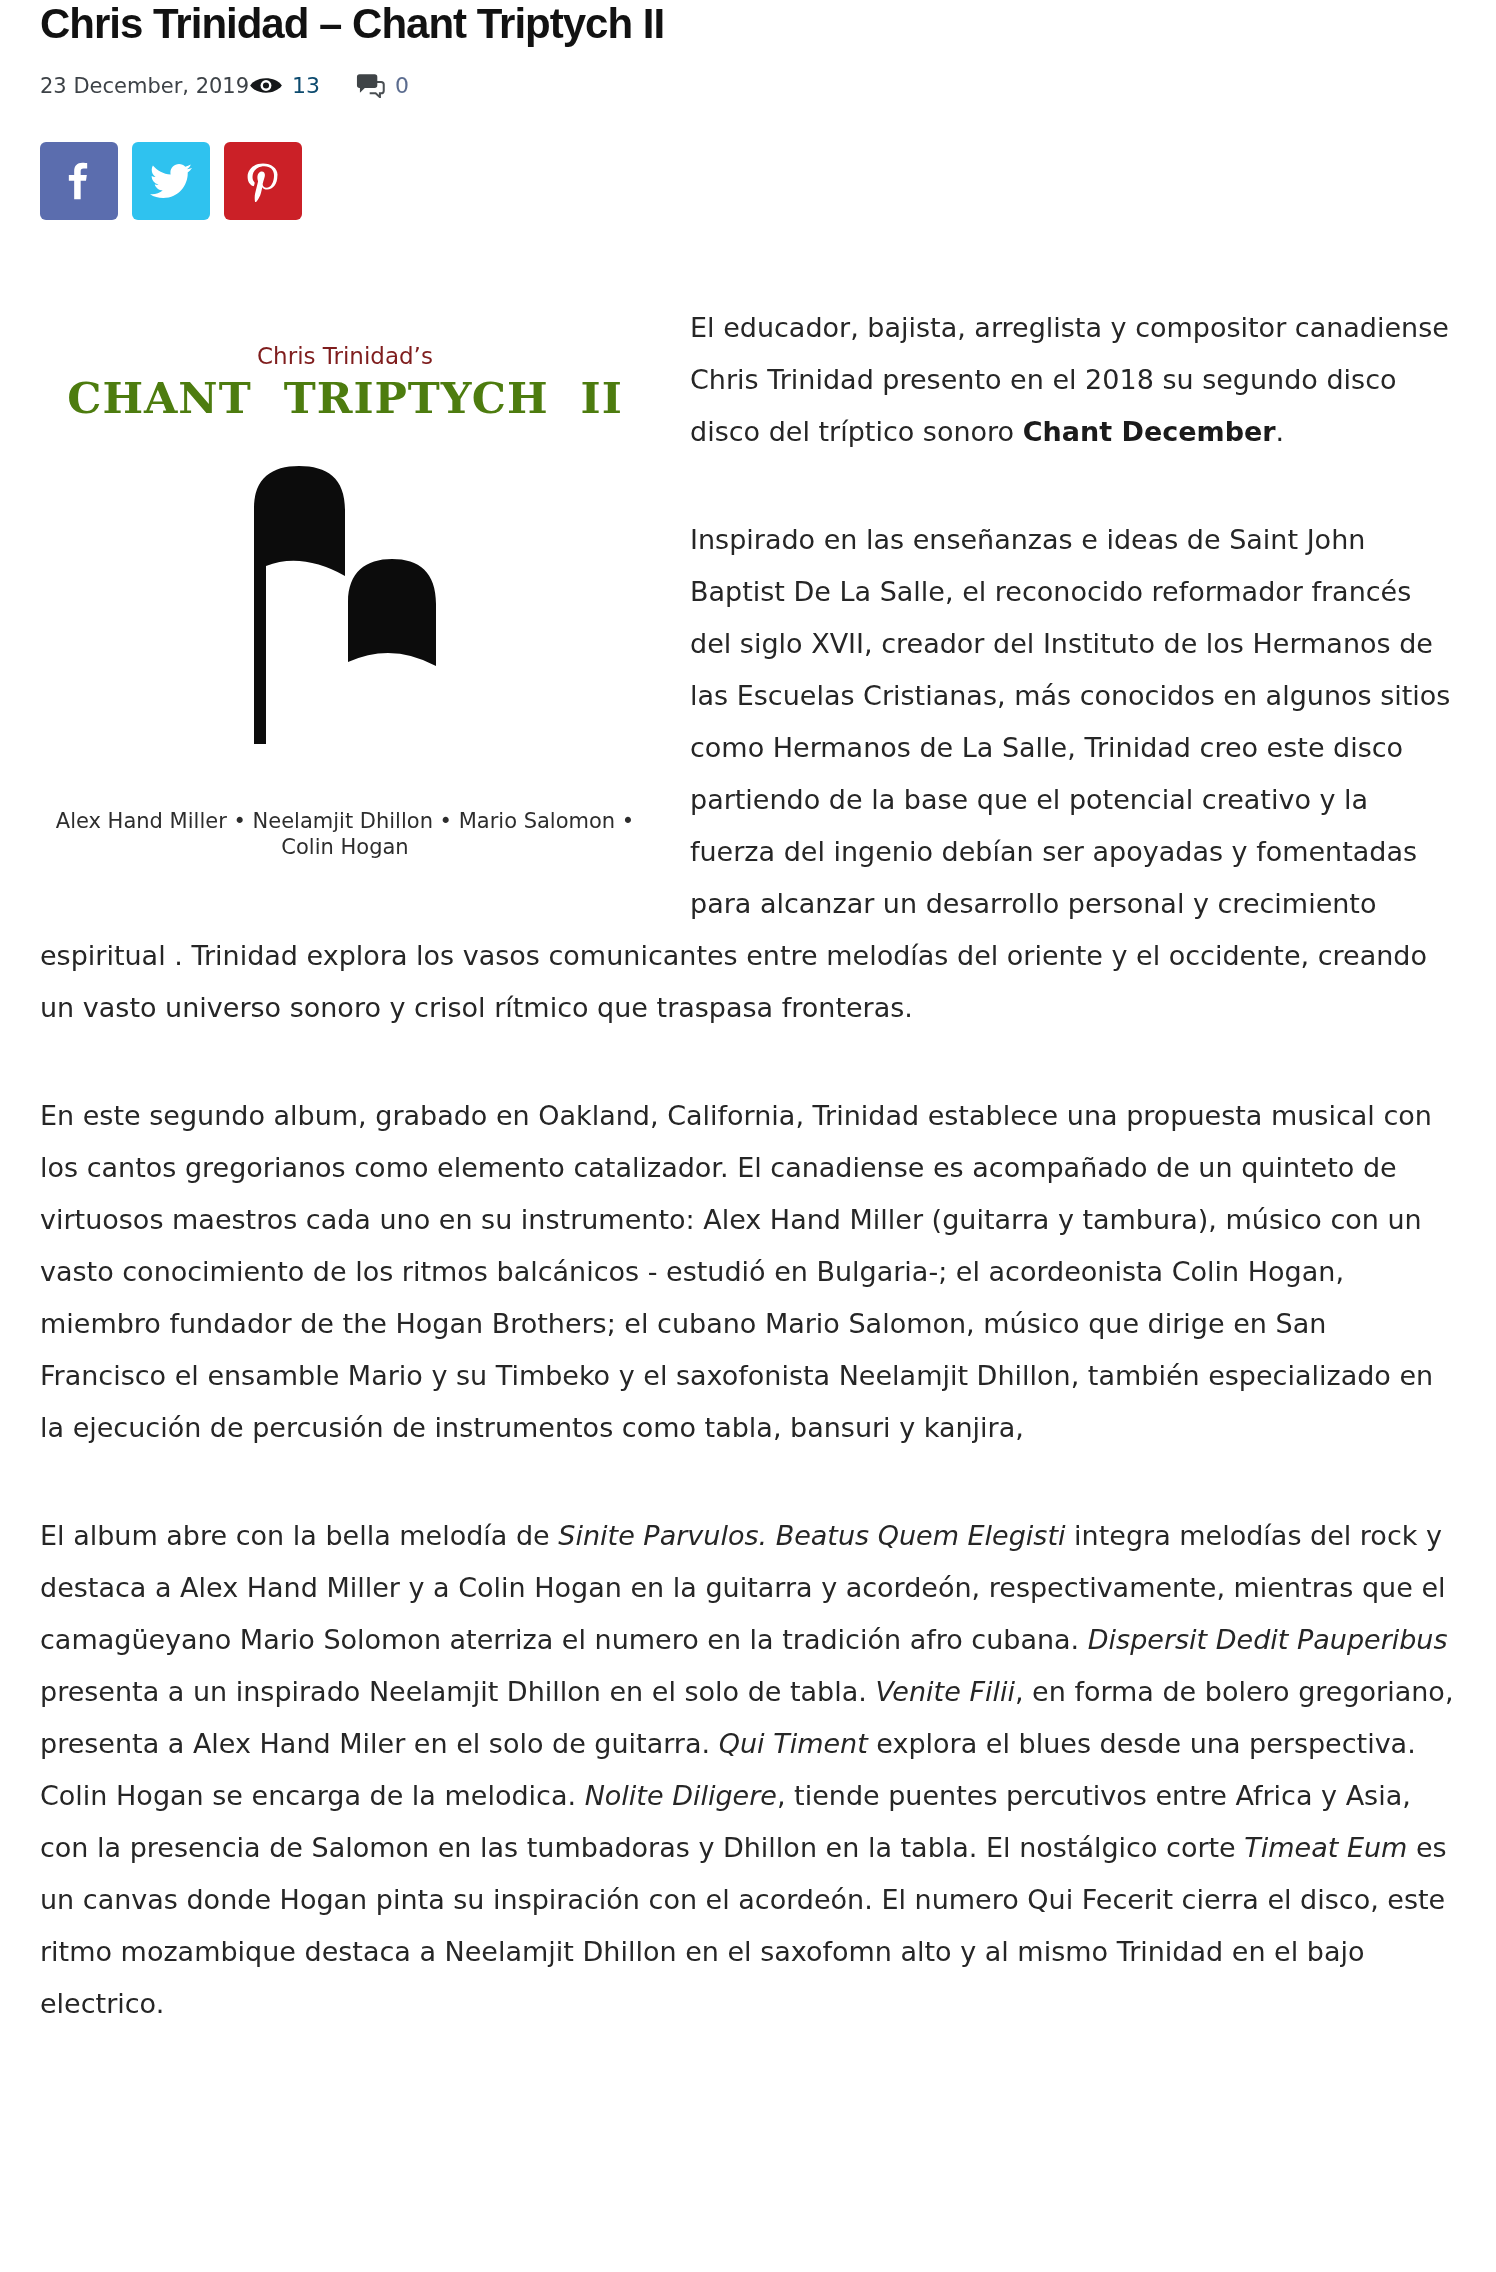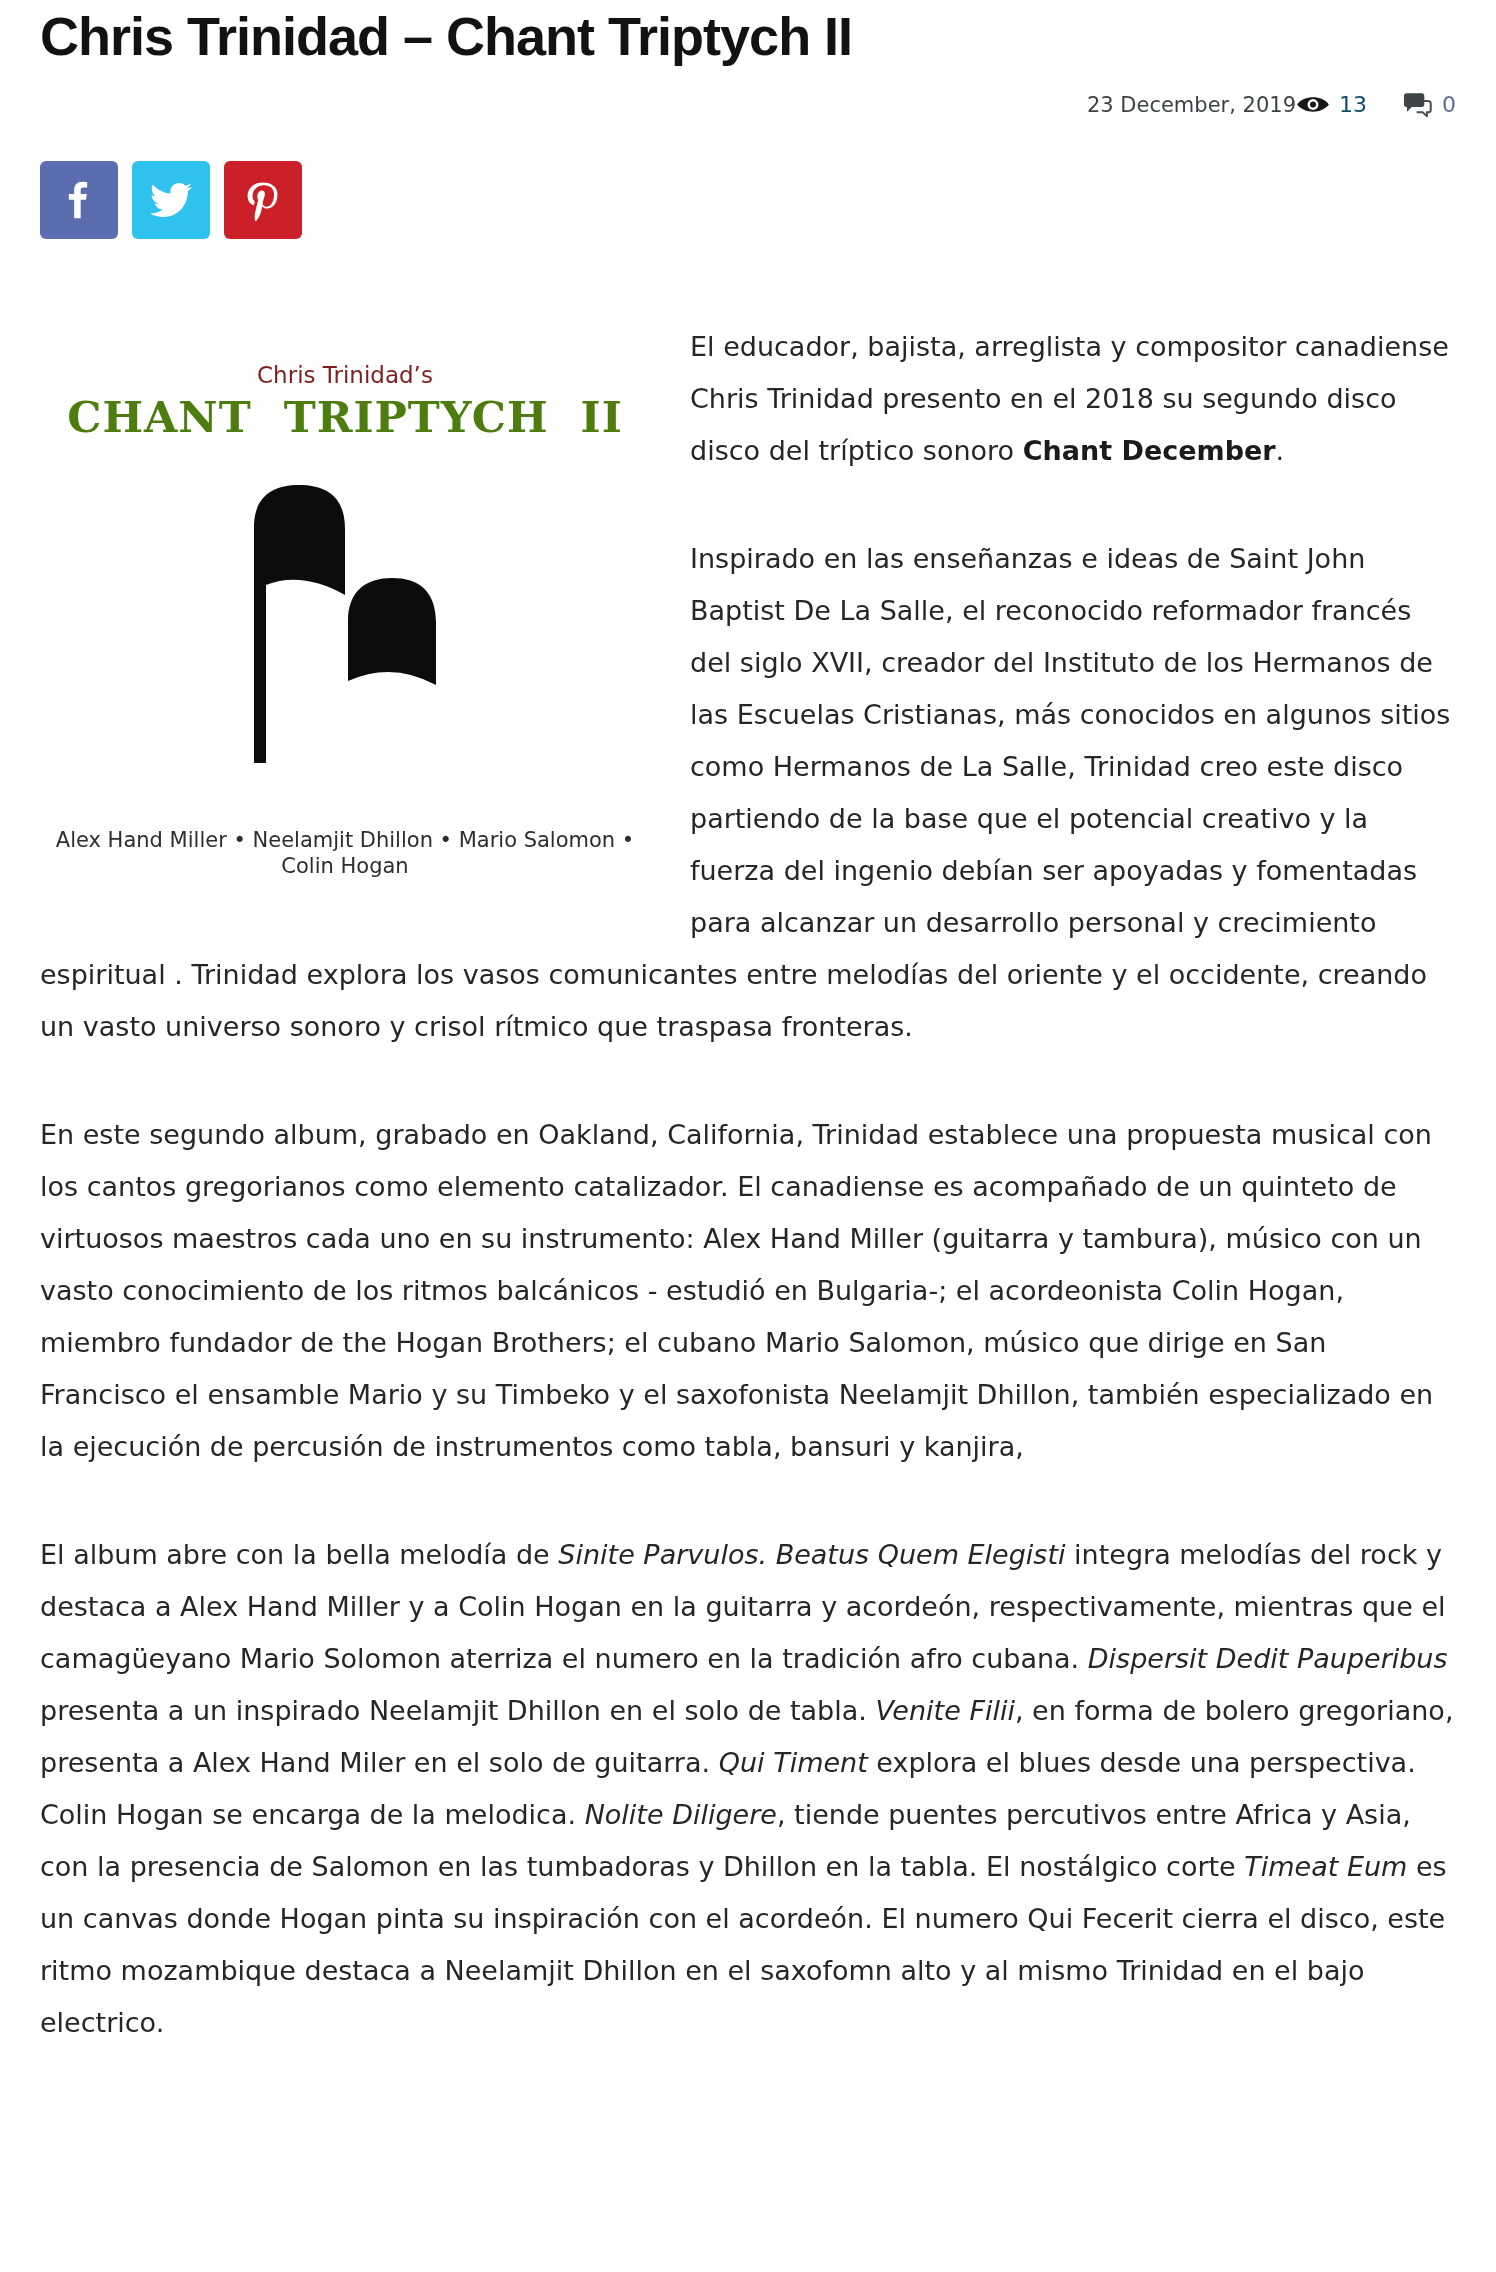--- a/index.html
+++ b/index.html
@@ -4,28 +4,28 @@
 <style>
   html,body{margin:0;padding:0;background:#ffffff;}
   body{
     width:1496px;height:2272px;overflow:hidden;
     font-family:"DejaVu Sans",sans-serif;color:#242424;
   }
   .page{padding:0 40px;}
 
   
   .post-title{
-    margin:0;padding-top:6px;
+    margin:0;
     font-family:"Liberation Sans",sans-serif;
-    font-size:54px;font-weight:700;letter-spacing:-1px;line-height:1.12;
+    font-size:42px;font-weight:700;letter-spacing:-1px;line-height:1.12;
     color:#121212;
   }
   .meta-row{
     margin-top:26px;
-    display:flex;justify-content:flex-end;align-items:center;
+    display:flex;justify-content:flex-start;align-items:center;
   }
   .post-date{font-size:21px;color:#3d4247;}
   .stats{display:flex;align-items:center;gap:36px;}
   .stat{display:flex;align-items:center;gap:9px;font-size:22px;}
   .stat.views{color:#0c4a6e;}
   .stat.comments{color:#5b6c8f;}
   .stat svg{display:block;}
 
   
   .share-row{margin-top:44px;display:flex;gap:14px;}

